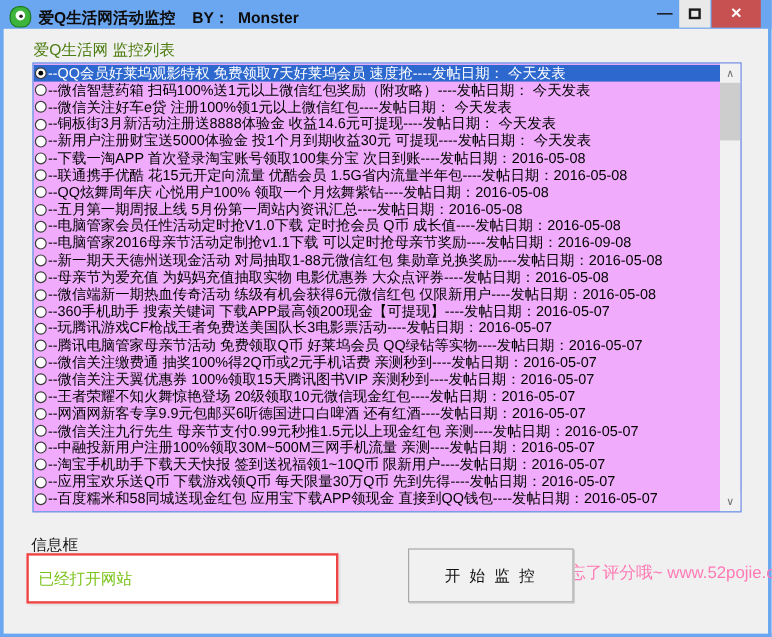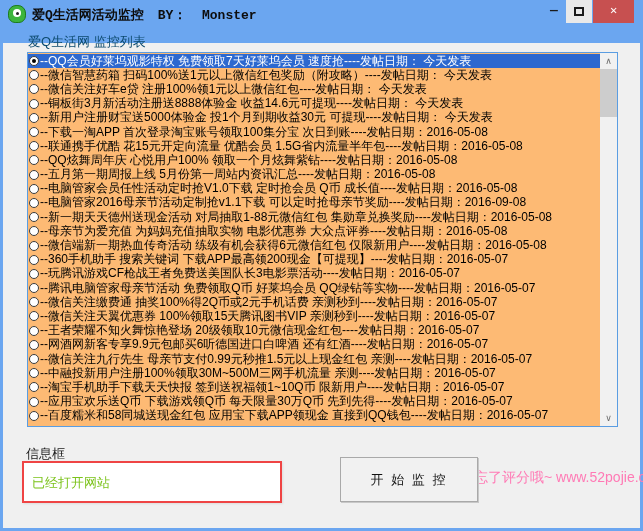--- a/index.html
+++ b/index.html
@@ -3,43 +3,43 @@
 <meta charset="utf-8">
 <style>
   * { margin:0; padding:0; box-sizing:border-box; }
   html,body { width:643px; height:531px; }
   body { font-family:"Liberation Sans", sans-serif; background:#fff; overflow:hidden; }
 
   .window { position:absolute; left:0; top:0; width:643px; height:531px;
             background:#f0f0f0; border:3px solid #6ba6f0; border-top:none; }
 
   
-  .titlebar { position:absolute; left:-3px; top:0; width:643px; height:43px; background:#6ba6f0;font-family:Liberation Mono, monospace; }
+  .titlebar { position:absolute; left:-3px; top:0; width:643px; height:24px; background:#6ba6f0; }
   .app-icon { position:absolute; left:8px; top:5px; width:18px; height:18px;
               background:#3db53d; border-radius:45% 45% 40% 40%; border:1px solid #1c7a1c; }
   .app-icon::before { content:""; position:absolute; left:4px; top:3px; width:8px; height:8px;
               background:#fff; border-radius:50%; }
   .app-icon::after { content:""; position:absolute; left:6.5px; top:5.5px; width:3px; height:3px;
               background:#222; border-radius:50%; }
   .title-text { position:absolute; left:32px; top:6px; font-size:13px; font-weight:bold; color:#0d0d0d; white-space:pre; }
   .byline { margin-left:14px; }
   .btn-min { position:absolute; left:543px; top:0; width:22px; height:23px; text-align:center;
              color:#1a1a1a; font-weight:bold; font-size:13px; line-height:21px; cursor:default; }
   .btn-max { position:absolute; left:566px; top:0; width:26px; height:23px; background:#e9e9e9;
              display:flex; align-items:center; justify-content:center; }
   .btn-max .glyph { width:10px; height:9px; border:2px solid #1a1a1a; background:transparent; }
   .btn-close { position:absolute; left:593px; top:0; width:41px; height:23px; background:#c75050;
              color:#fff; font-size:12px; font-weight:bold; text-align:center; line-height:22px; }
 
   
-  .list-caption { position:absolute; left:25px; top:33px; font-size:13px; color:#0c4a6e; }
+  .list-caption { position:absolute; left:25px; top:33px; font-size:13px; color:#4d7c0f; }
 
   
   .listbox { position:absolute; left:24px; top:52px; width:591px; height:375px;
-             background:#fdba74; border:1px solid #5a9de2; overflow:hidden; }
+             background:#f0abfc; border:1px solid #5a9de2; overflow:hidden; }
   .rows { position:absolute; left:0; top:1px; width:572px; height:372px; overflow:hidden; }
   .row { display:flex; align-items:center; height:14.2px; font-size:12px; color:#000;
          white-space:nowrap; padding-left:1px; }
   .row .radio { flex:0 0 auto; width:10px; height:10px; border:1px solid #3c3c3c; border-radius:50%;
          background:#fff; margin-right:1px; position:relative; }
   .row.sel { background:#2d68cf; color:#fff; }
   .row.sel .radio::after { content:""; position:absolute; left:2px; top:2px; width:4px; height:4px;
          background:#000; border-radius:50%; }
   .row .itext { overflow:hidden; }
 

